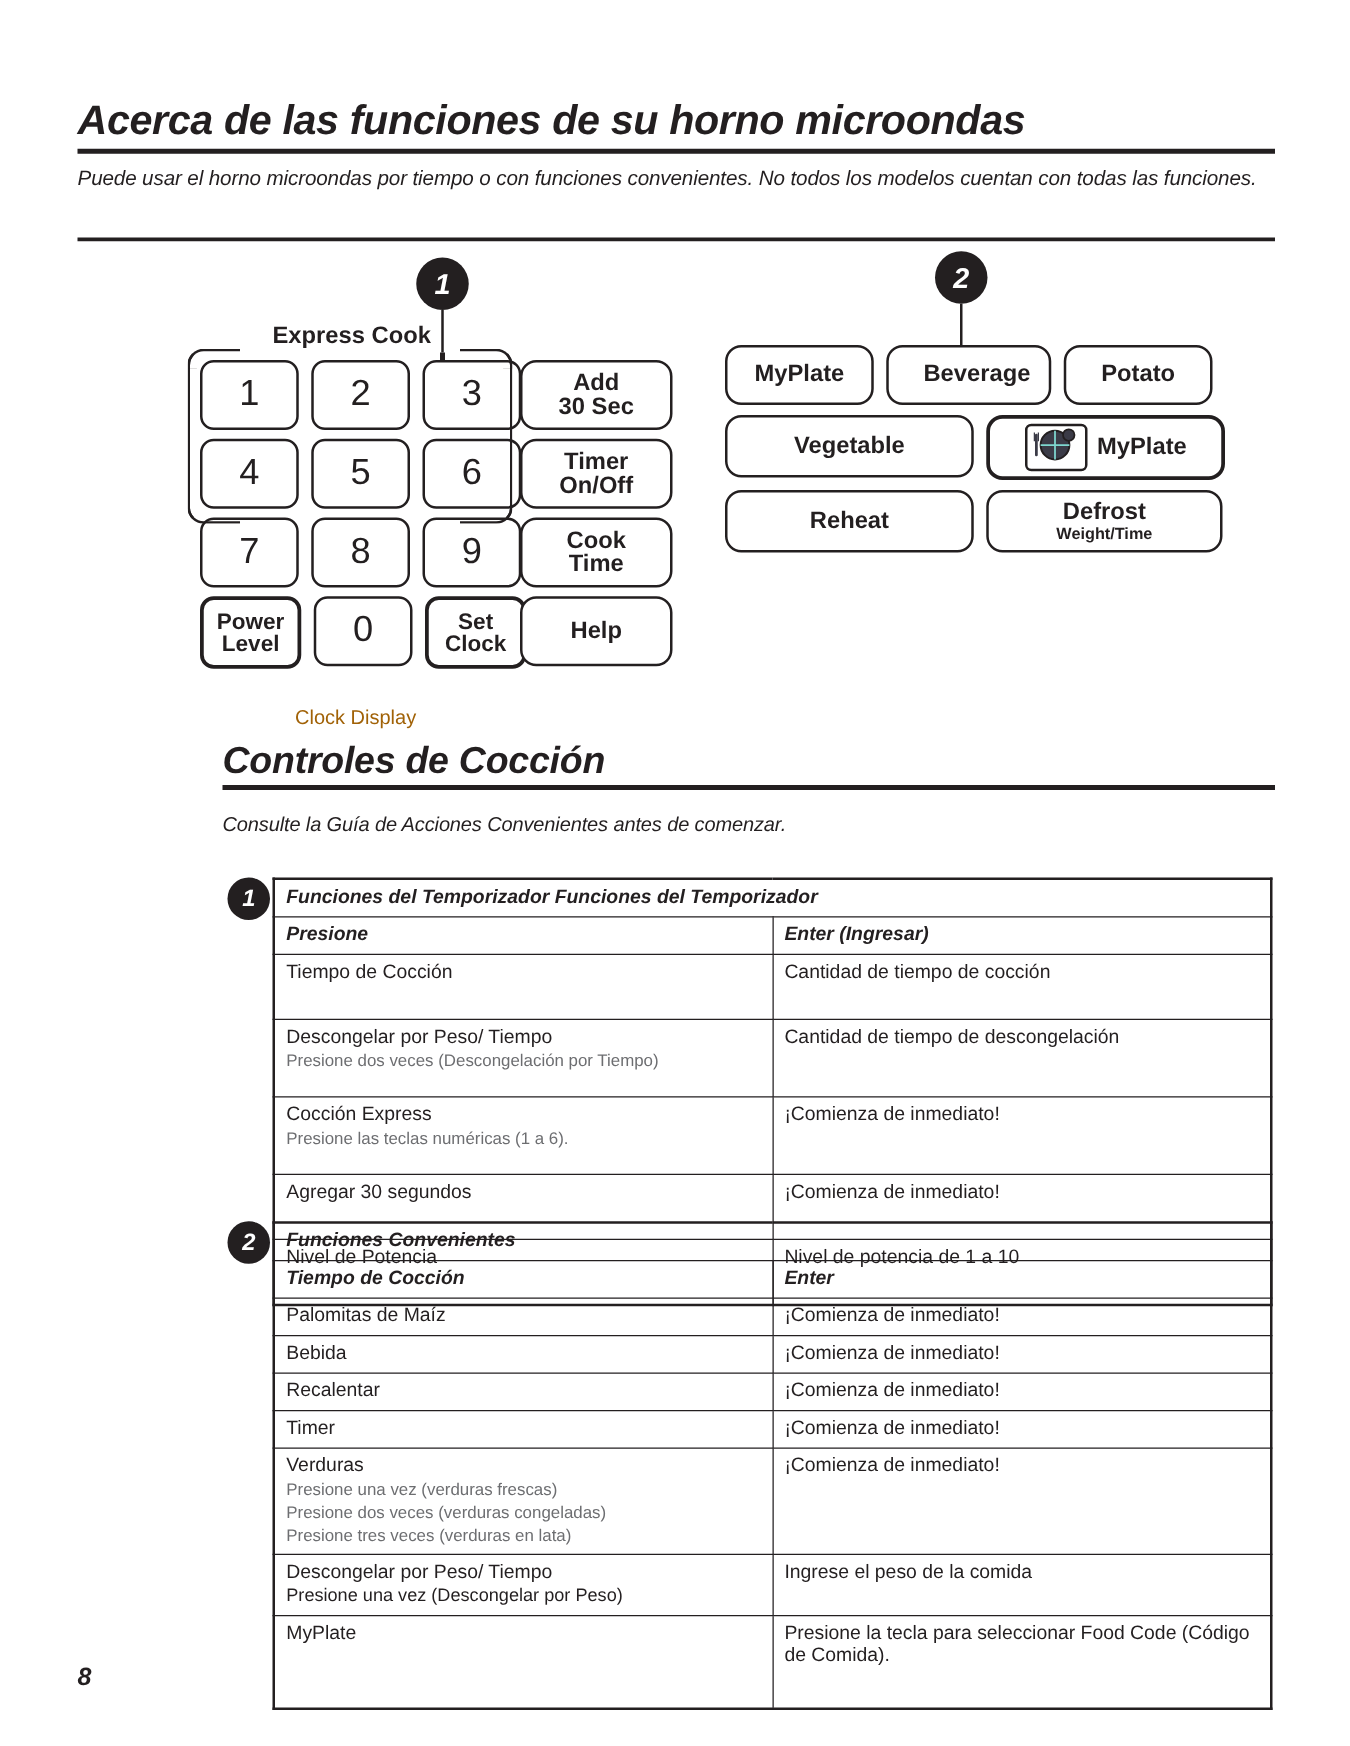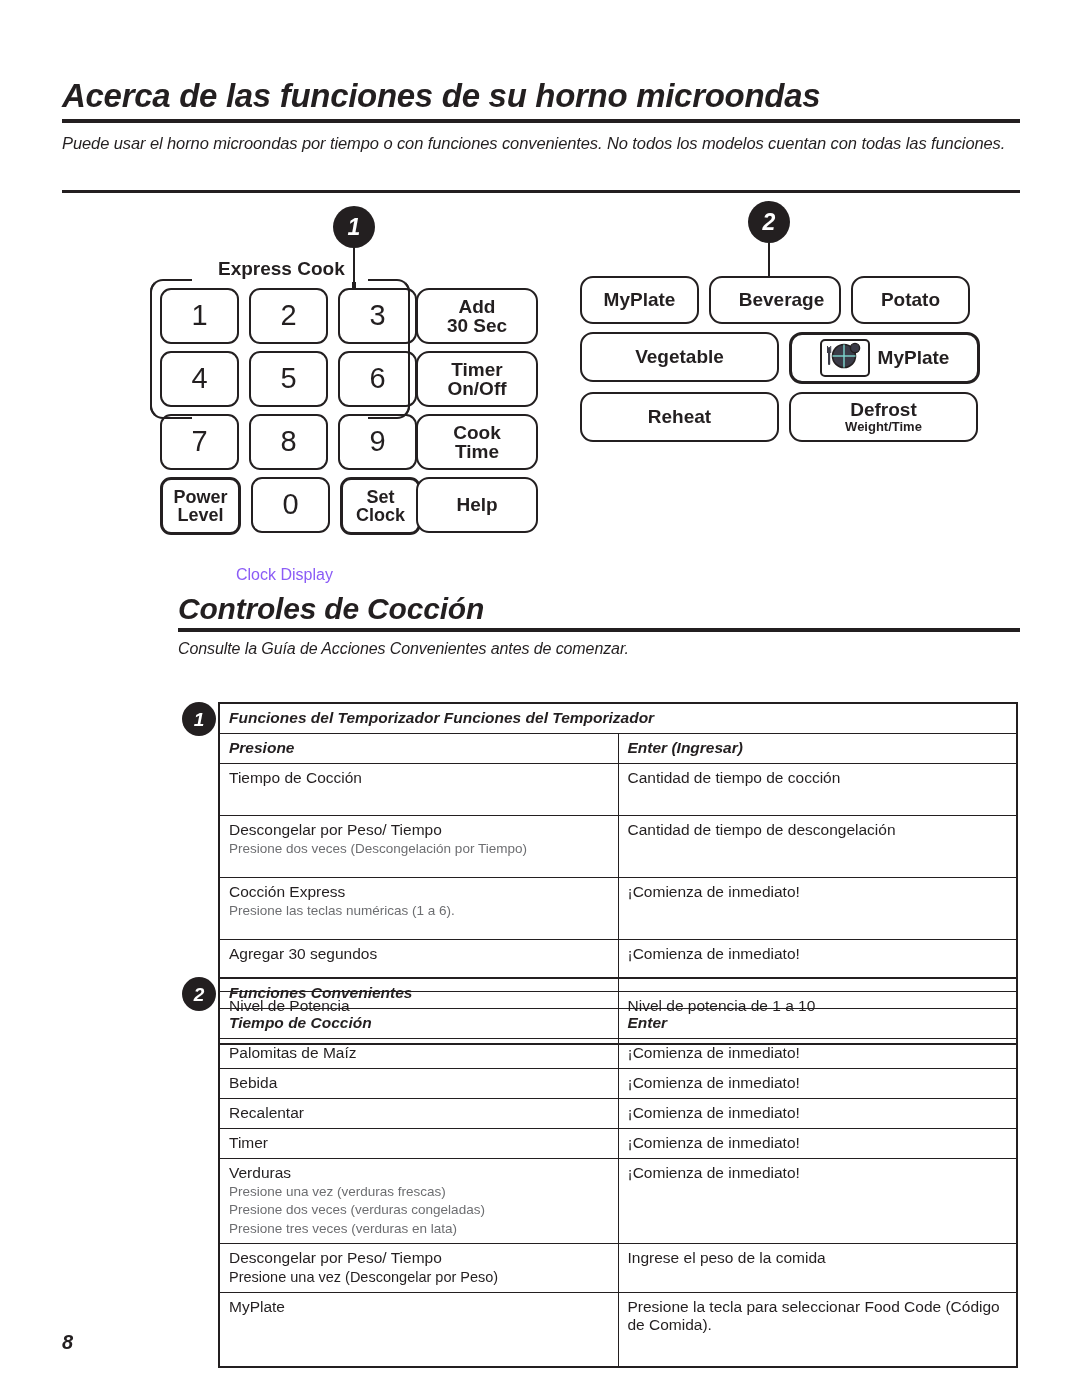--- a/index.html
+++ b/index.html
@@ -62,21 +62,21 @@
     font-size:29px;color:#231f20;background:#fff;
     flex-direction:column;line-height:1.02;
   }
   .key.small{font-size:18px;font-weight:bold;}
   .key.wide{width:118px;height:52px;font-size:19px;font-weight:bold;border-width:2.4px;border-radius:13px;}
   .key.thick{border-width:3.4px;}
   .fnrow{position:absolute;left:256px;top:0;}
   .fnrow .key.wide{margin-bottom:7px;}
   .clockdisp{
     position:absolute;left:76px;top:278px;
-    font-size:16px;color:#8b5cf6;white-space:nowrap;
+    font-size:16px;color:#a16207;white-space:nowrap;
   }
   
   .bracket{
     position:absolute;left:-10px;top:-9px;width:256px;height:136px;
     border:2.2px solid #231f20;border-radius:13px;
     border-top-color:transparent;border-bottom-color:transparent;
     pointer-events:none;
   }
   .bracket:before,.bracket:after{
     content:"";position:absolute;left:-2px;width:40px;height:14px;
@@ -114,21 +114,21 @@
   }
   .plate-icon svg{display:block;}
 
   
   .sec2{position:absolute;left:178px;top:592px;width:842px;}
   .h2{
     font-size:30px;font-weight:bold;font-style:italic;color:#231f20;
     line-height:1.1;letter-spacing:-0.2px;
   }
   .sec2 .rule-heavy{border-top:4px solid #231f20;margin-top:3px;}
-  .sec2 .sub{font-size:16px;font-style:italic;margin-top:8px;letter-spacing:-0.1px;}
+  .sec2 .sub{font-size:16px;font-style:italic;margin-top:20px;letter-spacing:-0.1px;}
 
   
   .tblwrap{position:absolute;left:218px;width:800px;}
   .tbl-badge{
     position:absolute;left:-36px;top:0;
     width:34px;height:34px;border-radius:50%;background:#231f20;color:#fff;
     font-size:19px;font-weight:bold;font-style:italic;
     display:flex;align-items:center;justify-content:center;line-height:1;
   }
   table.t{

